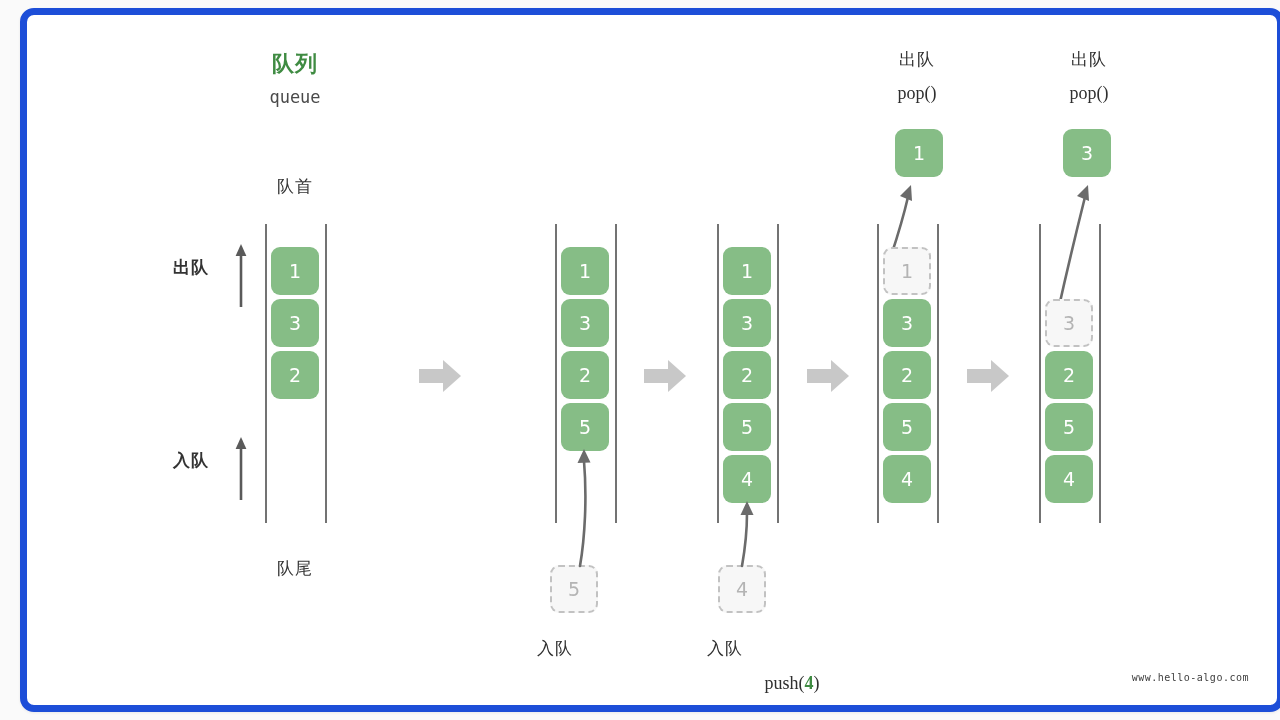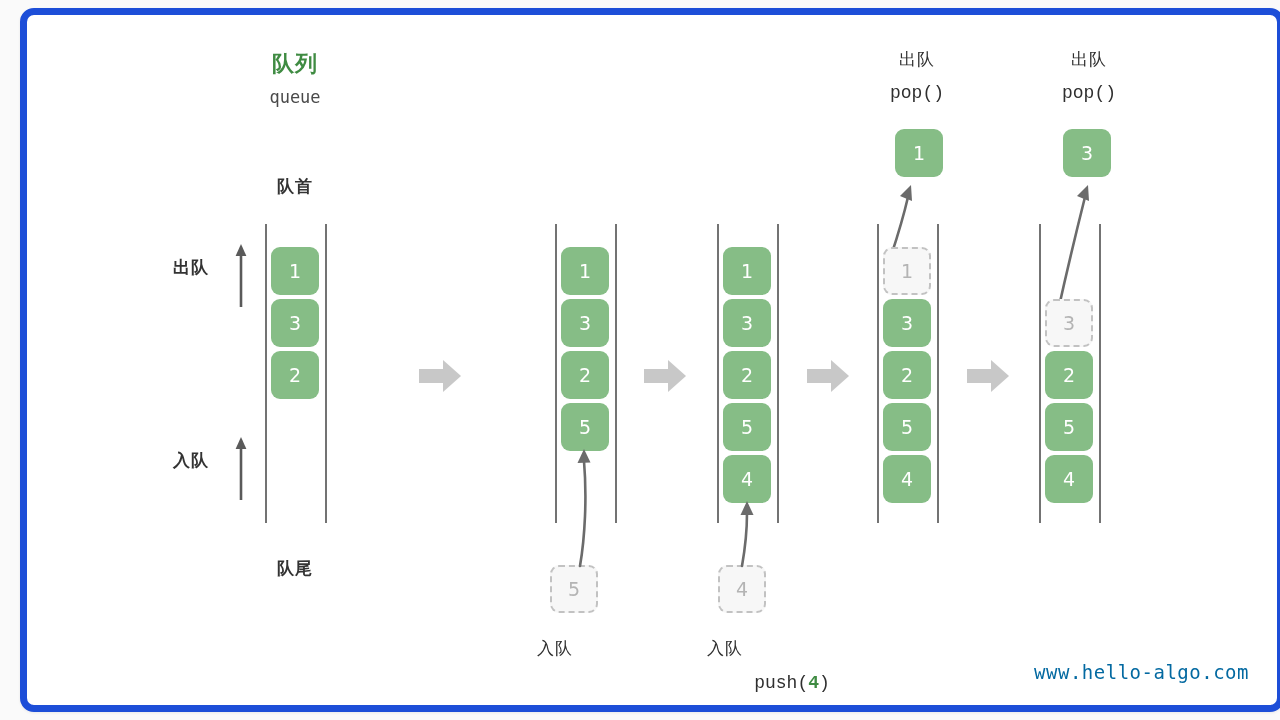--- a/index.html
+++ b/index.html
@@ -49,44 +49,44 @@
   }
   .title-en {
     font-family: "DejaVu Sans Mono", "Liberation Mono", monospace;
     font-size: 17px;
     color: #4a4a4a;
     text-align: center;
     white-space: nowrap;
   }
   .head-label {
     font-size: 17px;
+    font-weight: normal;
+    color: #333333;
+    text-align: center;
+    white-space: nowrap;
+    letter-spacing: 1px;
+  }
+  .side-label {
+    font-size: 17px;
     font-weight: bold;
     color: #333333;
-    text-align: center;
-    white-space: nowrap;
-    letter-spacing: 1px;
-  }
-  .side-label {
-    font-size: 17px;
-    font-weight: bold;
-    color: #333333;
     white-space: nowrap;
     letter-spacing: 1px;
   }
 
   
   .op-cn {
     font-size: 17px;
     color: #2f2f2f;
     text-align: center;
     white-space: nowrap;
     letter-spacing: 1px;
   }
   .op-code {
-    font-family: Liberation Mono, monospace;
+    font-family: Liberation Serif, serif;
     font-size: 18px;
     color: #2f2f2f;
     text-align: center;
     white-space: nowrap;
   }
   .op-code .hl { color: #3f8b42; font-weight: bold; }
 
   
   .rail {
     position: absolute;
@@ -121,22 +121,22 @@
   
   .curve { position: absolute; overflow: visible; }
 
   
   .dir-arrow { position: absolute; width: 16px; height: 66px; }
 
   
   .watermark {
     position: absolute;
     font-family: "DejaVu Sans Mono", "Liberation Mono", monospace;
-    font-size: 19px;
-    color: #0369a1;
+    font-size: 10px;
+    color: #404040;
     white-space: nowrap;
     letter-spacing: .5px;
   }
 </style>
 </head>
 <body>
 
 <div id="canvas">
  <div class="card">
 

